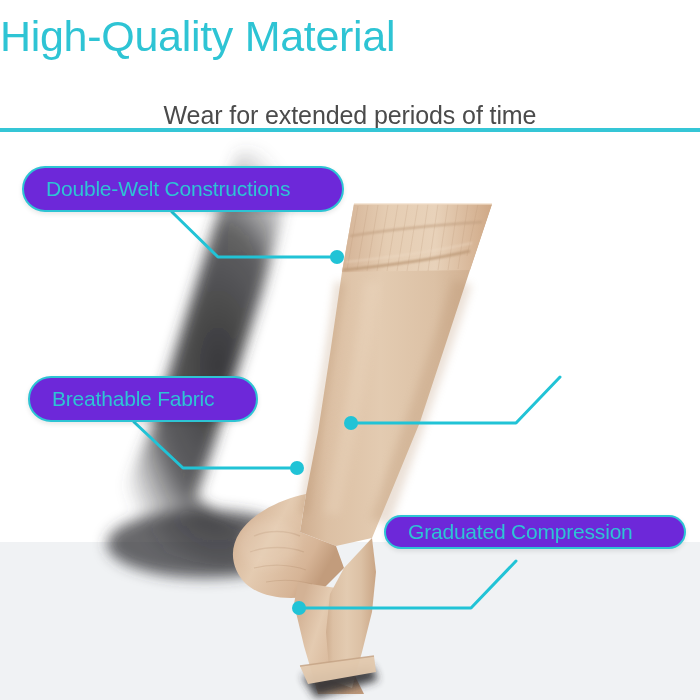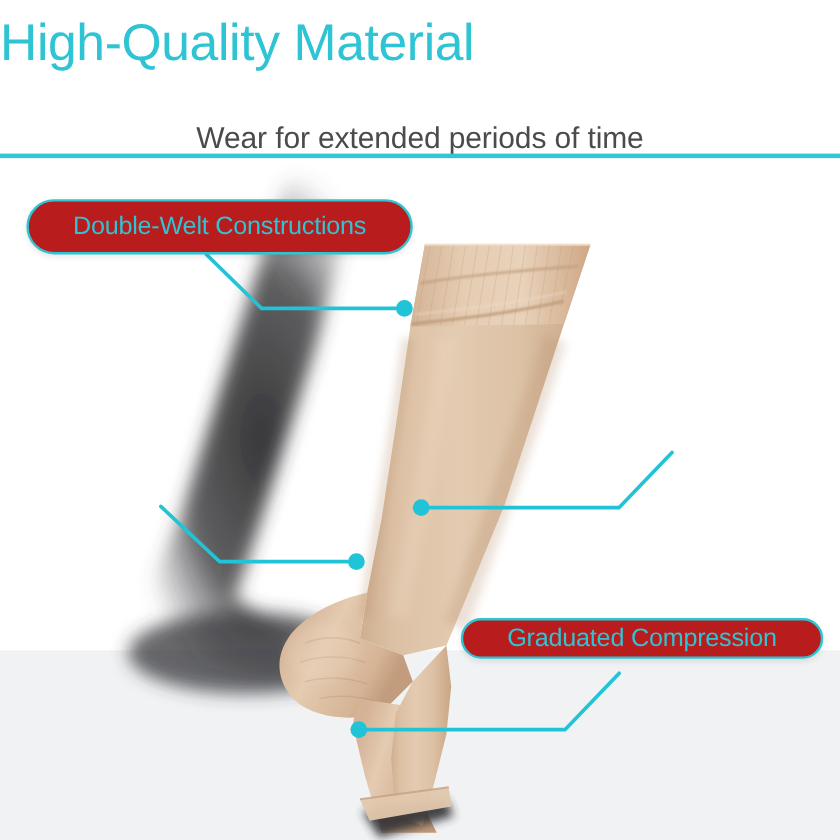--- a/index.html
+++ b/index.html
@@ -79,26 +79,25 @@
     left: 0; top: 0;
     width: 700px;
     height: 568px;
   }
   #callout-svg { pointer-events: none; }
 
   
   .pill {
     position: absolute;
     box-sizing: border-box;
-    background: #b91c1c;
+    background: #6d28d9;
     border: 2.5px solid #2ec4d4;
     border-radius: 999px;
     display: flex;
     align-items: center;
-    justify-content: center;
     color: #2ec4d4;
     font-size: 21px;
     font-weight: 400;
     letter-spacing: -0.2px;
     white-space: nowrap;
     padding: 0 22px;
     box-shadow: 0 2px 5px rgba(0,0,0,0.10);
   }
   .dot {
     position: absolute;
@@ -270,20 +269,23 @@
 
     <div class="dot" style="left:330px; top:118px;"></div>
     <div class="dot" style="left:290px; top:329px;"></div>
     <div class="dot" style="left:344px; top:284px;"></div>
     <div class="dot" style="left:292px; top:469px;"></div>
 
     <div class="pill" style="left:22px;  top:34px;  width:322px; height:46px;">
       <span>Double-Welt Constructions</span>
     </div>
 
+    <div class="pill" style="left:28px;  top:244px; width:230px; height:46px;">
+      <span>Breathable Fabric</span>
+    </div>
 
 
     <div class="pill" style="left:384px; top:383px; width:302px; height:34px;">
       <span>Graduated Compression</span>
     </div>
 
   </div>
 </div>
 
 </body></html>

